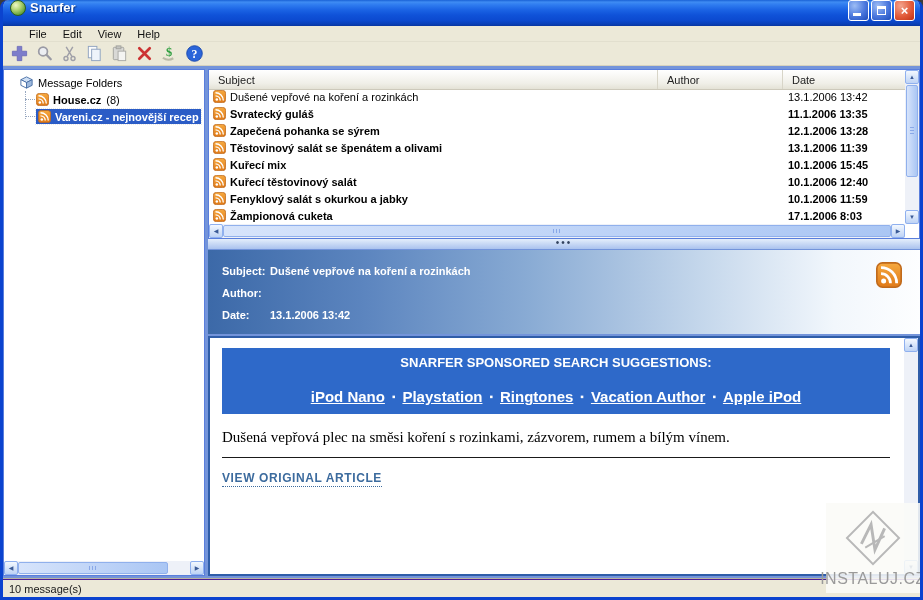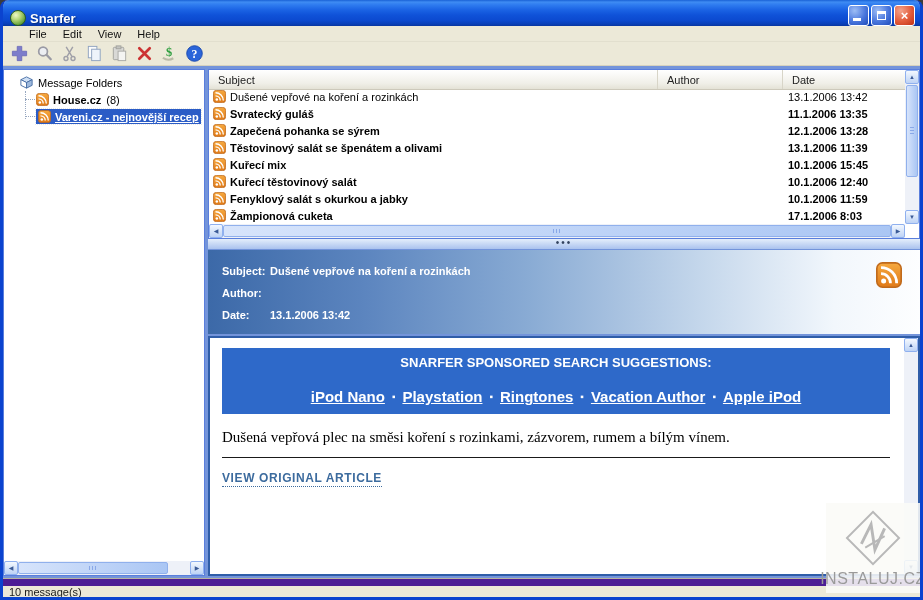--- a/index.html
+++ b/index.html
@@ -7,21 +7,21 @@
   body { font-family:"Liberation Sans", sans-serif; }
 
   .window {
     position:relative; width:923px; height:600px; overflow:hidden;
     border-left:3px solid #0b43cf; border-right:3px solid #0b43cf; border-bottom:3px solid #0b43cf;
     background:#7394da; border-radius:8px 8px 0 0;
   }
 
   
   .titlebar {
-    height:26px; display:flex; align-items:flex-end; padding:0 5px;
+    height:26px; display:flex; align-items:flex-start; padding:0 5px;
     background:linear-gradient(180deg,#1961d6 0%,#3f8cf3 8%,#2f7cf0 18%,#1b63e4 38%,#0f52d8 58%,#0c4ad0 78%,#0a40b8 92%,#0936a0 100%);
     border-radius:7px 7px 0 0;
   }
   .app-icon {
     width:16px; height:16px; border-radius:50%; margin:0 4px 0 2px; flex:0 0 auto;
     background:radial-gradient(circle at 35% 30%, #eef8c8 0%, #b8d878 35%, #5f9e3a 75%, #3c7426 100%);
     border:1px solid #2e5e1e;
   }
   .title-text { color:#fff; font-weight:bold; font-size:13px; text-shadow:1px 1px 1px #07307f; flex:1; }
   .tb-buttons { display:flex; gap:2px; }
@@ -52,21 +52,21 @@
   .tree-body { position:absolute; top:0; left:0; right:0; bottom:14px; overflow:hidden; padding-top:4px;margin-left:12px; }
   .tree-row { display:flex; align-items:center; height:17px; font-size:11px; white-space:nowrap; }
   .tree-root .ticon { width:15px; height:15px; margin:0 4px 0 3px; flex:0 0 auto; }
   .tree-child { padding-left:20px; position:relative; }
   .tree-child::before { content:""; position:absolute; left:9px; top:8px; width:10px; border-top:1px dotted #98a8c0; }
   .tree-vline { position:absolute; left:9px; top:21px; height:28px; border-left:1px dotted #98a8c0; }
   .rss12 { width:13px; height:13px; margin-right:4px; flex:0 0 auto; }
   .rss12 svg, .rss26 svg { width:100%; height:100%; display:block; }
   .tree-label { font-weight:bold; }
   .tree-count { font-weight:normal; margin-left:5px; }
-  .tree-child.selected .sel-wrap { background:#2b5cc6; color:#fff; outline:1px dotted #e8e8e8; padding:1px 2px;text-decoration:underline; }
+  .tree-child.selected .sel-wrap { background:#2b5cc6; color:#fff; outline:1px dotted #e8e8e8; padding:1px 2px; }
   .sel-wrap { display:flex; align-items:center; overflow:hidden; }
 
   
   .sb-h { position:absolute; left:0; right:0; bottom:0; height:14px; background:#eef1f8; display:flex; }
   .sb-v { position:absolute; top:0; right:0; bottom:14px; width:14px; background:#eef1f8; display:flex; flex-direction:column; }
   .sb-btn {
     flex:0 0 14px; display:flex; align-items:center; justify-content:center;
     background:linear-gradient(180deg,#f3f8fe,#bed3f5); border:1px solid #8fb0ef; border-radius:2px;
     color:#3a5a96; font-size:6px; line-height:1;
   }
@@ -118,21 +118,21 @@
   .banner-title { font-size:13px; font-weight:bold; margin-bottom:18px; }
   .banner-links { font-size:15px; font-weight:bold; }
   .banner-links a { color:#fff; text-decoration:underline; }
   .link-sep { font-size:10px; margin:0 7px; vertical-align:2px; }
   .article-body { font-family:"Liberation Serif", serif; font-size:15px; color:#000; margin:15px 14px 0 12px; }
   .content hr { border:none; border-top:1px solid #1a1a1a; margin:11px 14px 0 12px; }
   .view-link { display:inline-block; margin:13px 0 0 12px; color:#3c6b9e; font-weight:bold; font-size:12px; letter-spacing:0.6px; text-decoration:none; border-bottom:1px dotted #3c6b9e; padding-bottom:1px; }
   .content .sb-v { bottom:0; }
 
   
-  .statusbar { position:absolute; left:0; right:0; bottom:0; height:18px; background:#ece9d8; border-top:7px solid #4c1d95; box-shadow:0 -1px 0 #b8b4a2; font-size:11px; color:#1a1a1a; display:flex; align-items:center; padding-left:6px; }
+  .statusbar { position:absolute; left:0; right:0; bottom:0; height:18px; background:#ece9d8; border-top:1px solid #4c1d95; box-shadow:0 -1px 0 #b8b4a2; font-size:11px; color:#1a1a1a; display:flex; align-items:center; padding-left:6px; }
 
   
   .watermark { position:absolute; right:0px; bottom:4px; width:94px; z-index:40; background:rgba(250,250,247,0.88); display:flex; flex-direction:column; align-items:center; padding:4px 2px 5px; }
   .watermark svg { width:62px; height:62px; }
   .wm-text { font-size:16px; color:#9a9a9a; letter-spacing:0.5px; margin-top:1px; }
 </style>
 </head>
 <body>
 
 <svg width="0" height="0" style="position:absolute">

